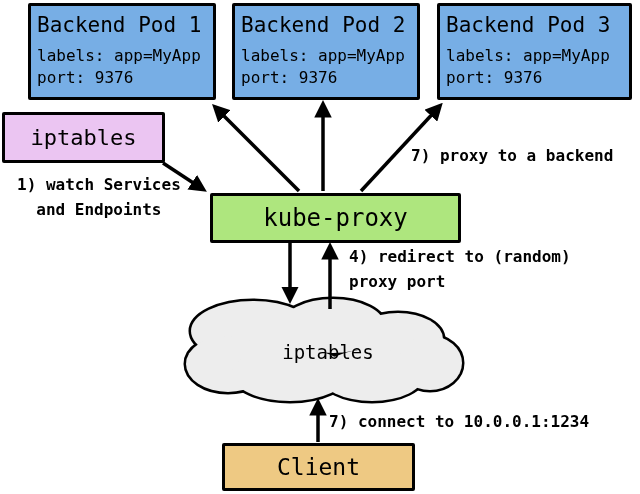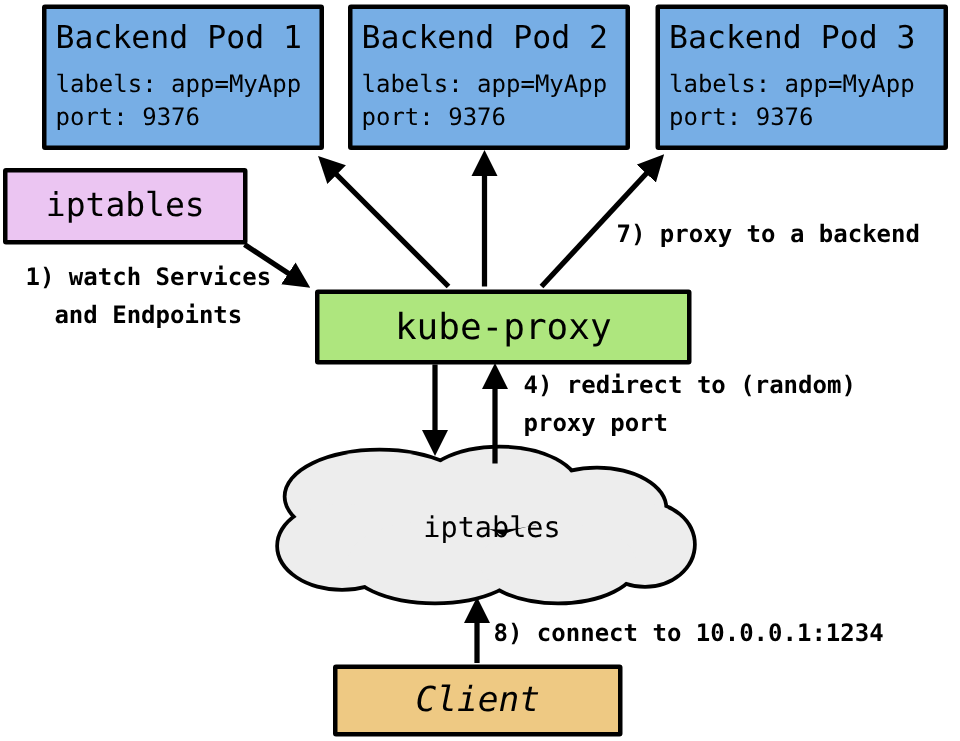--- a/index.html
+++ b/index.html
@@ -10,21 +10,21 @@
   .node{
     position:absolute;box-sizing:border-box;border:3px solid #000;border-radius:2px;
   }
   .pod{background:#77AEE5;padding:4px 6px;}
   .pod-title{font-size:21px;line-height:30px;white-space:nowrap;}
   .pod-line{font-size:16px;line-height:22px;white-space:nowrap;}
   .pod-line.first{margin-top:5px;}
   .center-label{display:flex;align-items:center;justify-content:center;}
   #apiserver{left:2px;top:112px;width:163px;height:51px;background:#EBC5F2;font-size:22px;}
   #kube-proxy{left:210px;top:193px;width:251px;height:50px;background:#AEE67E;font-size:24px;}
-  #client{left:222px;top:443px;width:193px;height:48px;background:#EEC983;font-size:23px;font-style:italic;}
+  #client{left:222px;top:443px;width:193px;height:48px;background:#EEC983;font-size:23px;}
   #pod1{left:28px;top:3px;width:188px;height:97px;}
   #pod2{left:232px;top:3px;width:188px;height:97px;}
   #pod3{left:437px;top:3px;width:195px;height:97px;}
   svg.overlay{position:absolute;left:0;top:0;pointer-events:none;}
   .annotation{
     position:absolute;font-weight:bold;font-size:16px;line-height:25px;
     white-space:pre-line;z-index:5;
   }
   #ann1{left:17px;top:172px;text-align:center;}
   #ann2{left:62px;top:244px;}
@@ -103,18 +103,18 @@
       <line x1="290" y1="243" x2="290" y2="297" marker-end="url(#arrowhead)"></line>
       <line x1="330" y1="309" x2="330" y2="249" marker-end="url(#arrowhead)"></line>
       <line x1="318" y1="442" x2="318" y2="405" marker-end="url(#arrowhead)"></line>
     </g>
   </svg>
 
   <div id="iptables-label">iptables</div>
 
   <div class="annotation" id="ann1">1) watch Services
 and Endpoints</div>
-  <div class="annotation" id="ann3">8) connect to 10.0.0.1:1234</div>
+  <div class="annotation" id="ann3">7) connect to 10.0.0.1:1234</div>
   <div class="annotation" id="ann4">4) redirect to (random)
 proxy port</div>
   <div class="annotation" id="ann5">7) proxy to a backend</div>
 
 </div>
 
 </body></html>

